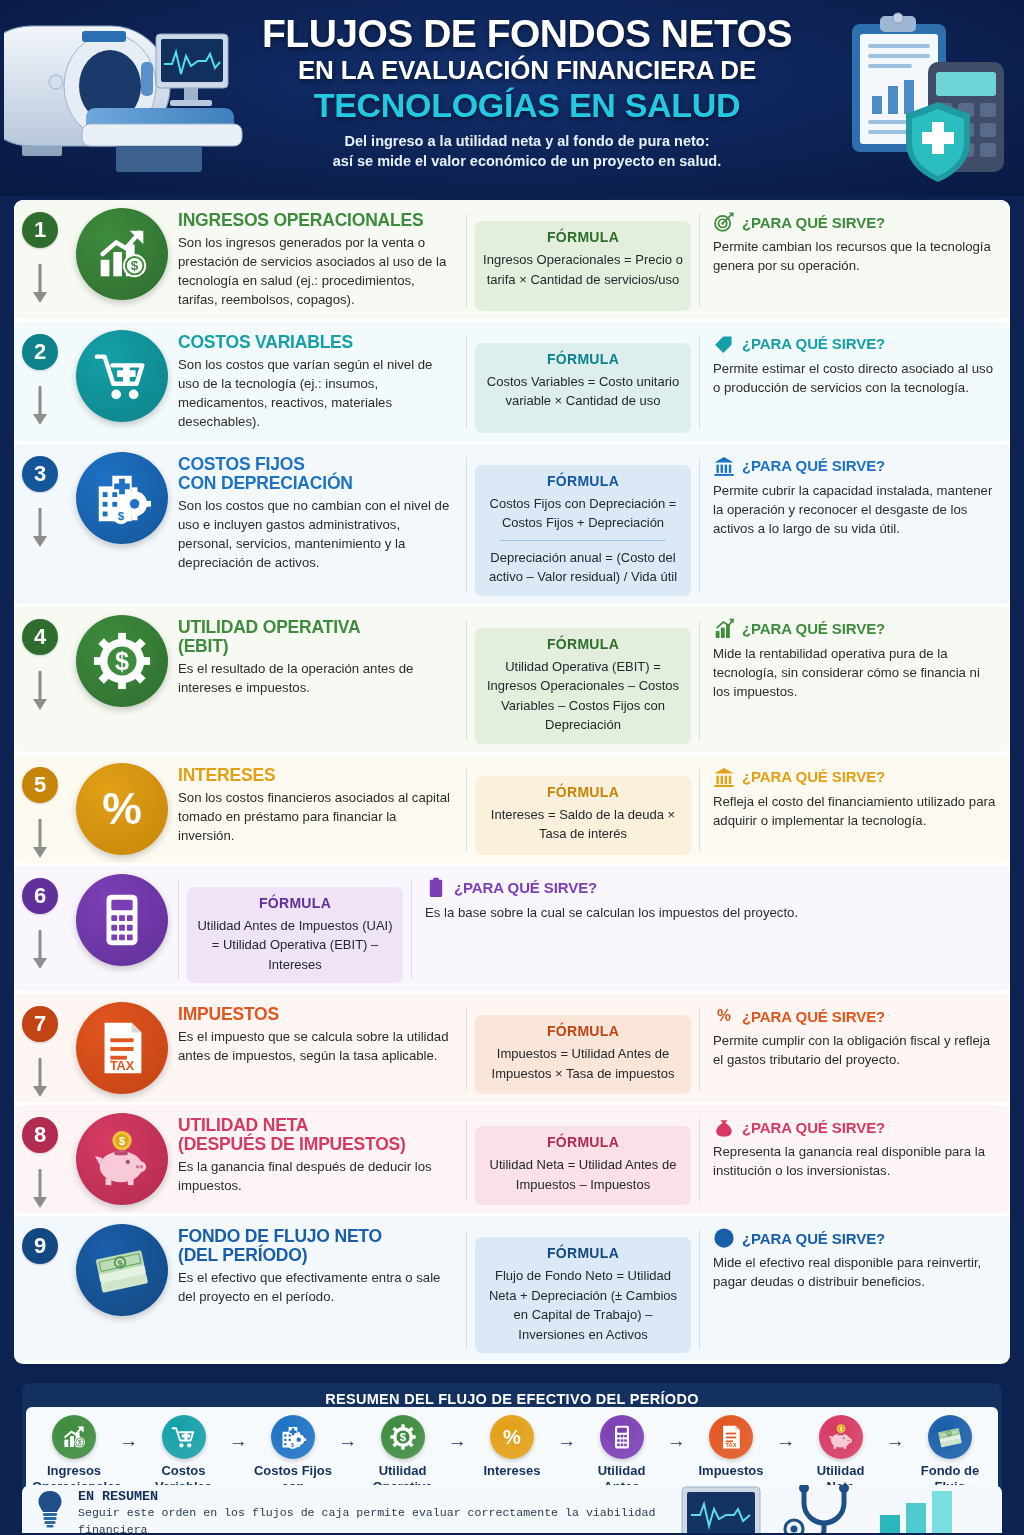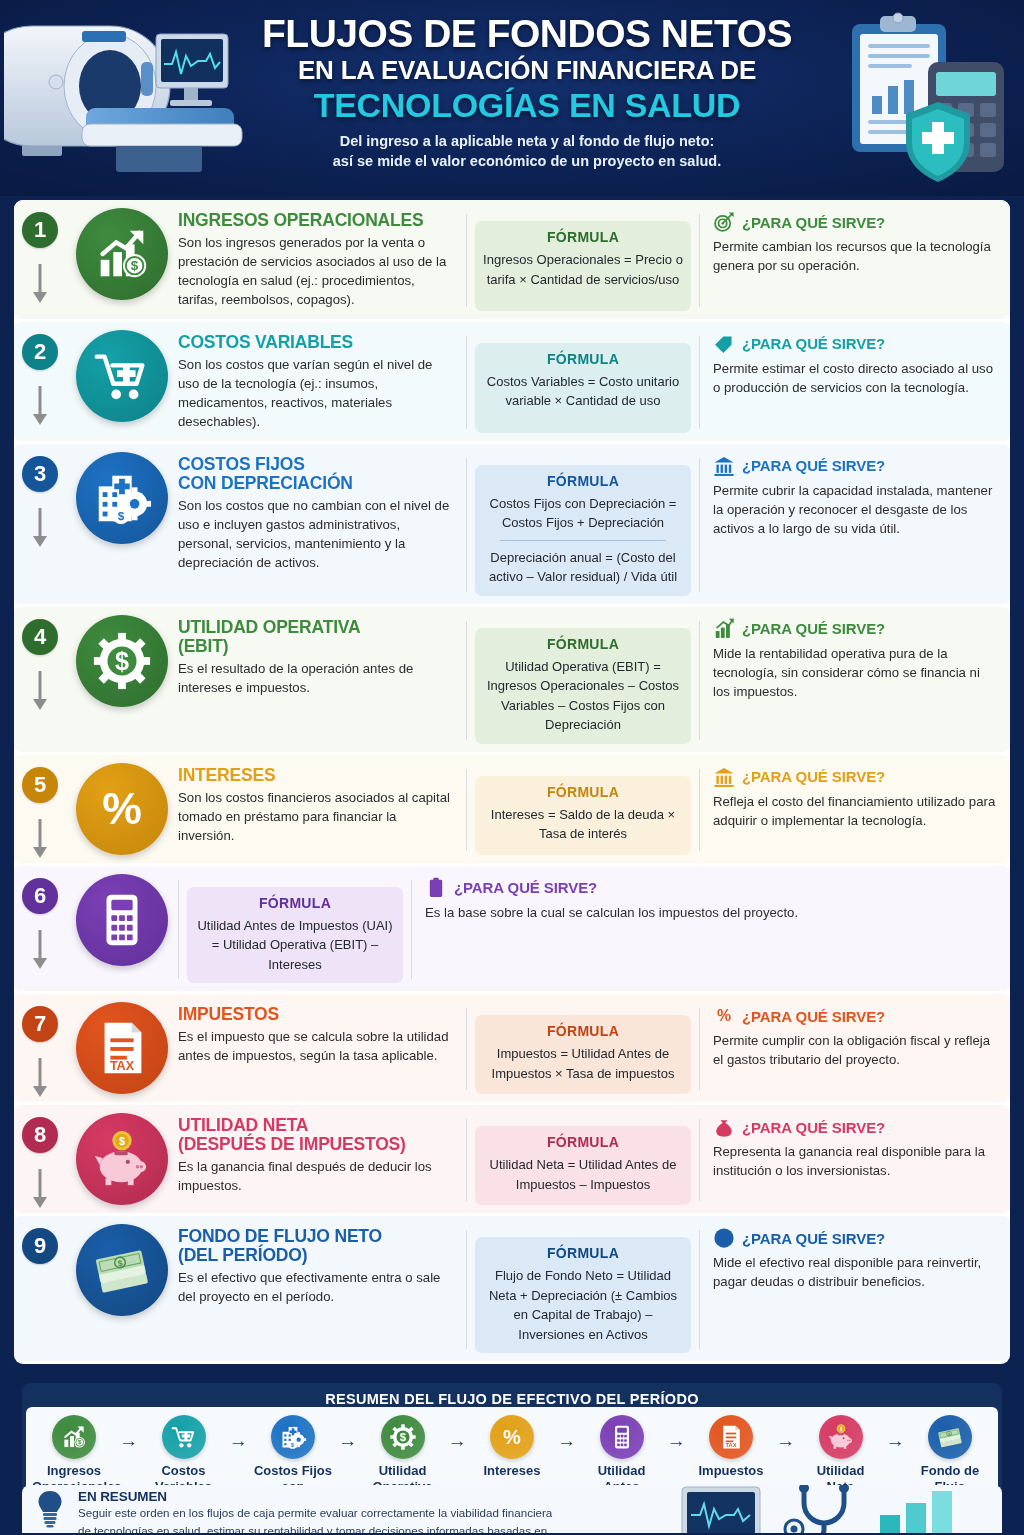--- a/index.html
+++ b/index.html
@@ -161,20 +161,21 @@
     padding-top: 15px; flex: 0 0 14px; text-align: center;
   }
 
   
   .enresumen {
     position: absolute; left: 22px; top: 1485px; width: 980px; height: 48px;
     background: #f5f9fd;
     border-radius: 8px 8px 0 0;
     display: flex; align-items: flex-start;
     overflow: hidden;
+    font-family: Liberation Mono, monospace;
   }
   .bulb { flex: 0 0 56px; display: flex; justify-content: center; padding-top: 5px; }
   .er-text { flex: 1 1 auto; padding-top: 4px; }
   .er-title { font-size: 13.5px; font-weight: bold; color: #14305f; letter-spacing: -.1px; }
   .er-body { font-size: 11.6px; color: #2a3b55; line-height: 1.45; margin-top: 1px; }
   .er-art { flex: 0 0 330px; height: 48px; position: relative; }
 </style>
 </head>
 <body>
 
@@ -205,21 +206,21 @@
     <rect x="157" y="35" width="62" height="43" rx="2" fill="#12305d"></rect>
     <polyline points="160,60 168,60 172,48 177,70 182,52 187,62 194,57 202,57 206,50 211,64 216,58" fill="none" stroke="#4fe0e8" stroke-width="2"></polyline>
     <rect x="180" y="84" width="14" height="14" fill="#9fb3cb"></rect>
     <rect x="166" y="96" width="42" height="6" rx="2" fill="#b9c8dc"></rect>
   </svg>
 
   <div class="header-title-wrap">
     <div class="t1">FLUJOS DE FONDOS NETOS</div>
     <div class="t2">EN LA EVALUACIÓN FINANCIERA DE</div>
     <div class="t3">TECNOLOGÍAS EN SALUD</div>
-    <div class="tsub">Del ingreso a la aplicable neta y al fondo de flujo neto:</div>
+    <div class="tsub">Del ingreso a la utilidad neta y al fondo de pura neto:</div>
     <div class="tsub" style="margin-top:0">así se mide el valor económico de un proyecto en salud.</div>
   </div>
 
   <svg class="art-right" viewBox="0 0 190 190">
     <rect x="24" y="20" width="94" height="128" rx="8" fill="#2e6fae"></rect>
     <rect x="32" y="30" width="78" height="110" rx="3" fill="#f4f8fc"></rect>
     <rect x="52" y="12" width="36" height="16" rx="5" fill="#9db7d2"></rect>
     <circle cx="70" cy="14" r="5" fill="#c3d3e4" stroke="#8ea5c0"></circle>
     <rect x="40" y="40" width="62" height="4" rx="2" fill="#9dc0e0"></rect>
     <rect x="40" y="50" width="62" height="4" rx="2" fill="#9dc0e0"></rect>

